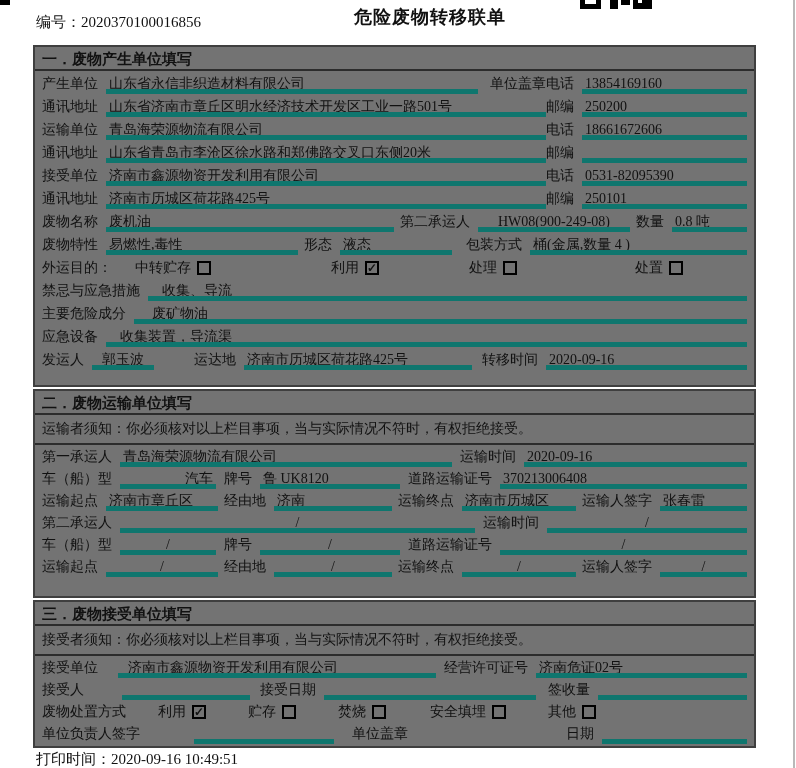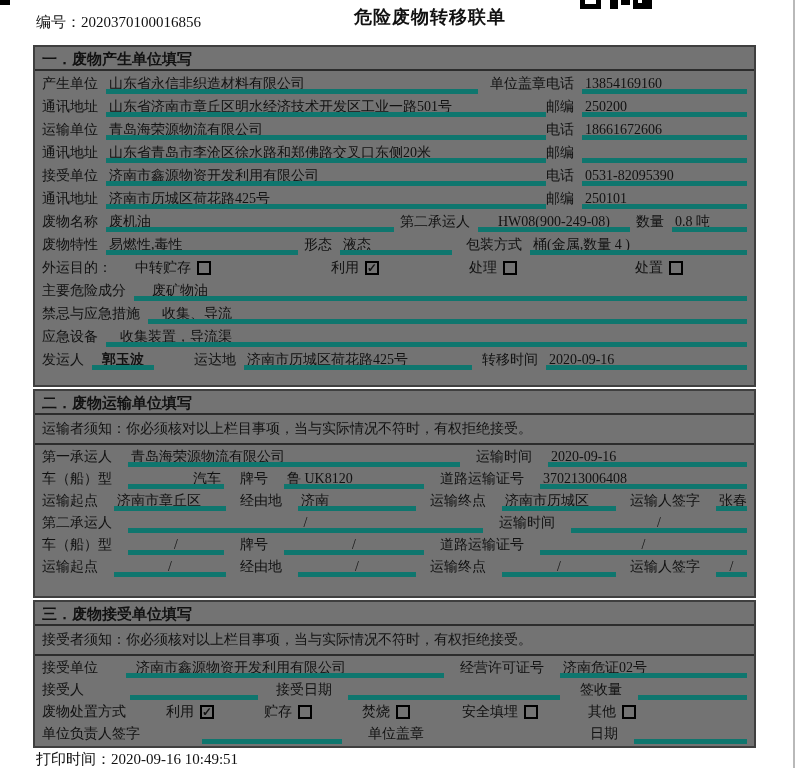--- a/index.html
+++ b/index.html
@@ -19,21 +19,21 @@
   .box{position:absolute;left:33px;width:723px;border:2px solid #3f3f3f;
        box-sizing:border-box;background:#737373;}
   .box1{top:45px;height:342px;}
   .box2{top:389px;height:209px;}
   .box3{top:600px;height:148px;}
   .bhdr{font-weight:bold;font-size:15px;height:24px;line-height:23px;
         padding:1px 7px 0;border-bottom:2px solid #2c2c2c;box-sizing:border-box;}
   .notice{height:30px;line-height:28px;padding:0 7px;border-bottom:2px solid #2c2c2c;
           box-sizing:border-box;white-space:nowrap;}
   .row{display:flex;align-items:flex-end;height:23px;padding:0 7px;box-sizing:border-box;}
-  .row2{height:22px;gap:8px;}
+  .row2{height:22px;}
   .lb{white-space:nowrap;padding-right:8px;line-height:20px;}
   .u{border-bottom:5px solid #0f766e;padding:0 3px;white-space:nowrap;
      line-height:20px;height:20px;box-sizing:border-box;overflow:hidden;}
   .fx{flex:1;}
   .left{width:504px;display:flex;align-items:flex-end;}
   .right{flex:1;display:flex;align-items:flex-end;font-family:Liberation Serif, serif;}
   .ctr{text-align:center;}
   .cb{width:14px;height:14px;border:2px solid #000;box-sizing:border-box;
       display:inline-block;margin:0 0 3px 6px;text-align:center;
       font-size:12px;line-height:10px;font-weight:bold;}
@@ -161,37 +161,37 @@
       <span>处理</span>
       <span class="cb"></span>
     </span>
     <span class="opt" style="margin-left:118px;">
       <span>处置</span>
       <span class="cb"></span>
     </span>
   </div>
 
   <div class="row">
+    <span class="lb">禁忌与应急措施</span>
+    <span class="u fx" style="padding-left:14px;">收集、导流</span>
+  </div>
+
+  <div class="row">
     <span class="lb">主要危险成分</span>
     <span class="u fx" style="padding-left:18px;">废矿物油</span>
   </div>
 
   <div class="row">
-    <span class="lb">禁忌与应急措施</span>
-    <span class="u fx" style="padding-left:14px;">收集、导流</span>
-  </div>
-
-  <div class="row">
     <span class="lb">应急设备</span>
     <span class="u fx" style="padding-left:14px;">收集装置，导流渠</span>
   </div>
 
   <div class="row">
     <span class="lb">发运人</span>
-    <span class="u ctr" style="width:62px;font-weight:bold;">郭玉波</span>
+    <span class="u ctr" style="width:62px;">郭玉波</span>
     <span class="lb" style="margin-left:40px;">运达地</span>
     <span class="u" style="width:228px;">济南市历城区荷花路425号</span>
     <span class="lb" style="margin-left:10px;">转移时间</span>
     <span class="u fx">2020-09-16</span>
   </div>
 </div>
 
 <div class="box box2">
   <div class="bhdr">二．废物运输单位填写</div>
   <div class="notice">运输者须知：你必须核对以上栏目事项，当与实际情况不符时，有权拒绝接受。</div>

